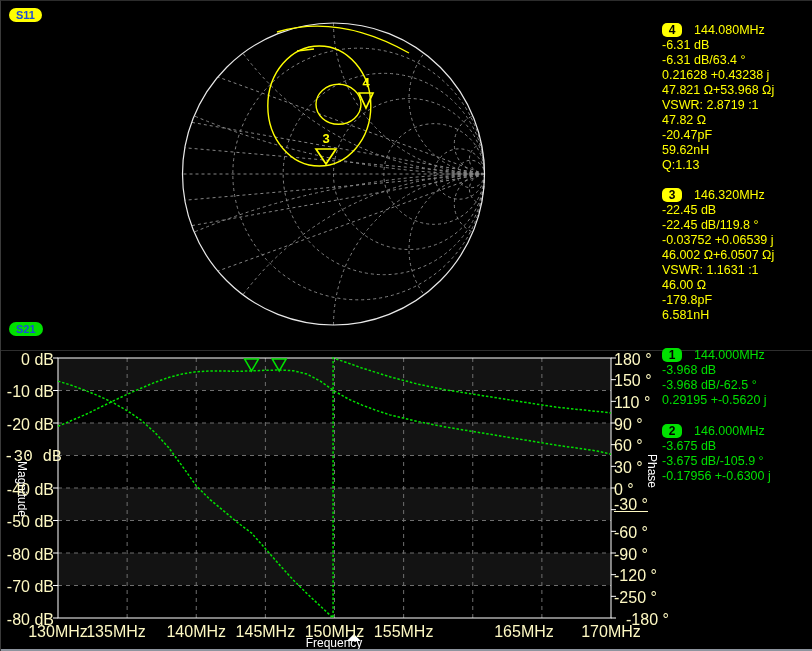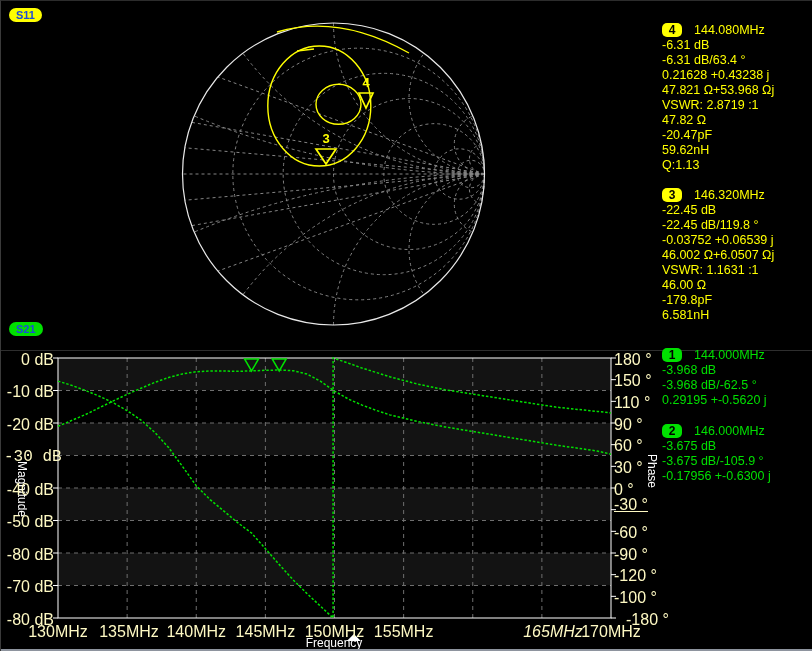--- a/index.html
+++ b/index.html
@@ -161,32 +161,32 @@
       <span class="tick phase-tick" style="top: 371.167px;">150 °</span>
       <span class="tick phase-tick" style="top: 392.833px;">110 °</span>
       <span class="tick phase-tick" style="top: 414.5px; text-align: center;">90 °</span>
       <span class="tick phase-tick" style="top: 436.167px;">60 °</span>
       <span class="tick phase-tick" style="top: 457.833px;">30 °</span>
       <span class="tick phase-tick" style="top: 479.5px;">0 °</span>
       <span class="tick phase-tick" style="top: 495px; text-decoration: underline;">-30 °</span>
       <span class="tick phase-tick" style="top: 522.833px;">-60 °</span>
       <span class="tick phase-tick" style="top: 544.5px;">-90 °</span>
       <span class="tick phase-tick" style="top: 566.167px;">-120 °</span>
-      <span class="tick phase-tick" style="top: 587.833px;">-100 °</span>
+      <span class="tick phase-tick" style="top: 587.833px;">-250 °</span>
       <span class="tick phase-tick" style="top: 609.5px; margin-left: 12px;">-180 °</span>
     </div>
   <div id="freqTicks">
       <span class="tick freq-tick" style="left: 25px;">130MHz</span>
-      <span class="tick freq-tick" style="left: 96px;">135MHz</span>
+      <span class="tick freq-tick" style="left: 83px;">135MHz</span>
       <span class="tick freq-tick" style="left: 163.25px;">140MHz</span>
       <span class="tick freq-tick" style="left: 232.375px;">145MHz</span>
       <span class="tick freq-tick" style="left: 301.5px;">150MHz</span>
       <span class="tick freq-tick" style="left: 370.625px;">155MHz</span>
       <span class="tick freq-tick" style="left: 439.75px; margin-top: 24px;">160MHz</span>
-      <span class="tick freq-tick" style="left: 520px; font-style: italic;">165MHz</span>
+      <span class="tick freq-tick" style="left: 491px;">165MHz</span>
       <span class="tick freq-tick" style="left: 578px;">170MHz</span>
     </div>
 
   <div id="markerPanel">
       <div class="mblock" style="top: 21px; color: rgb(255, 255, 0);">
         <div class="mhead">
           <span class="mbadge" style="background: rgb(255, 255, 0);">4</span>
           <span>144.080MHz</span>
         </div>
         <div class="mline">-6.31 dB</div>

